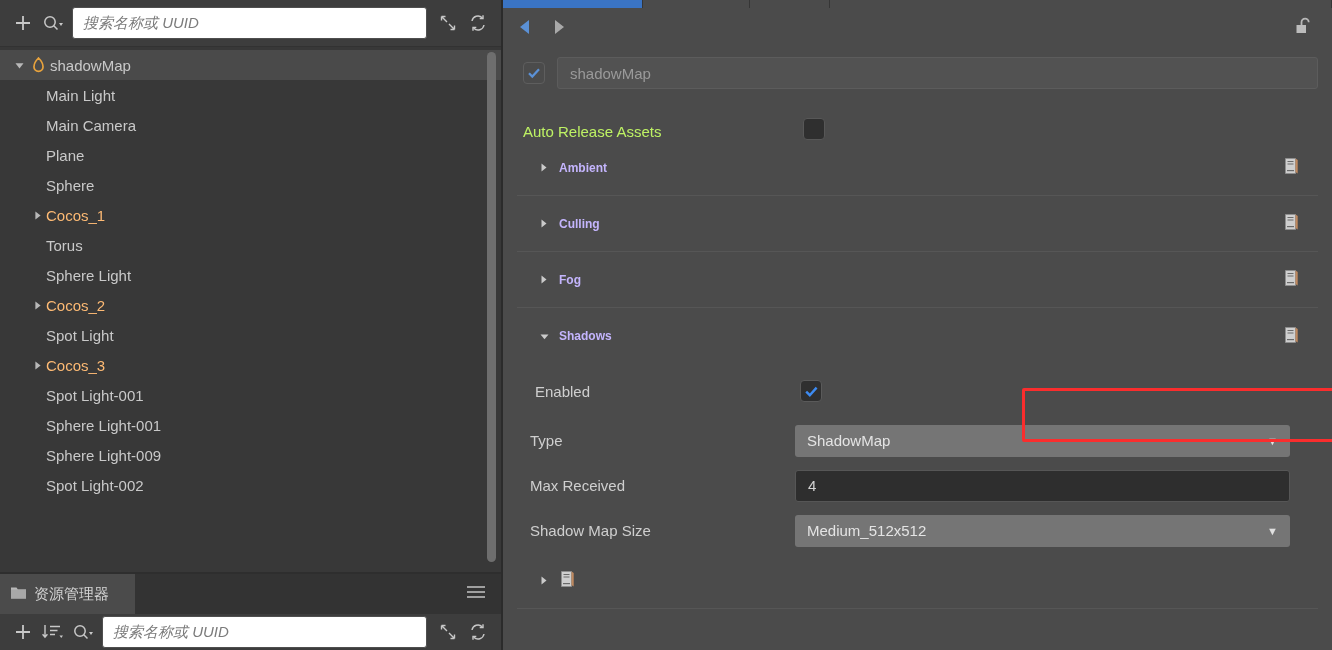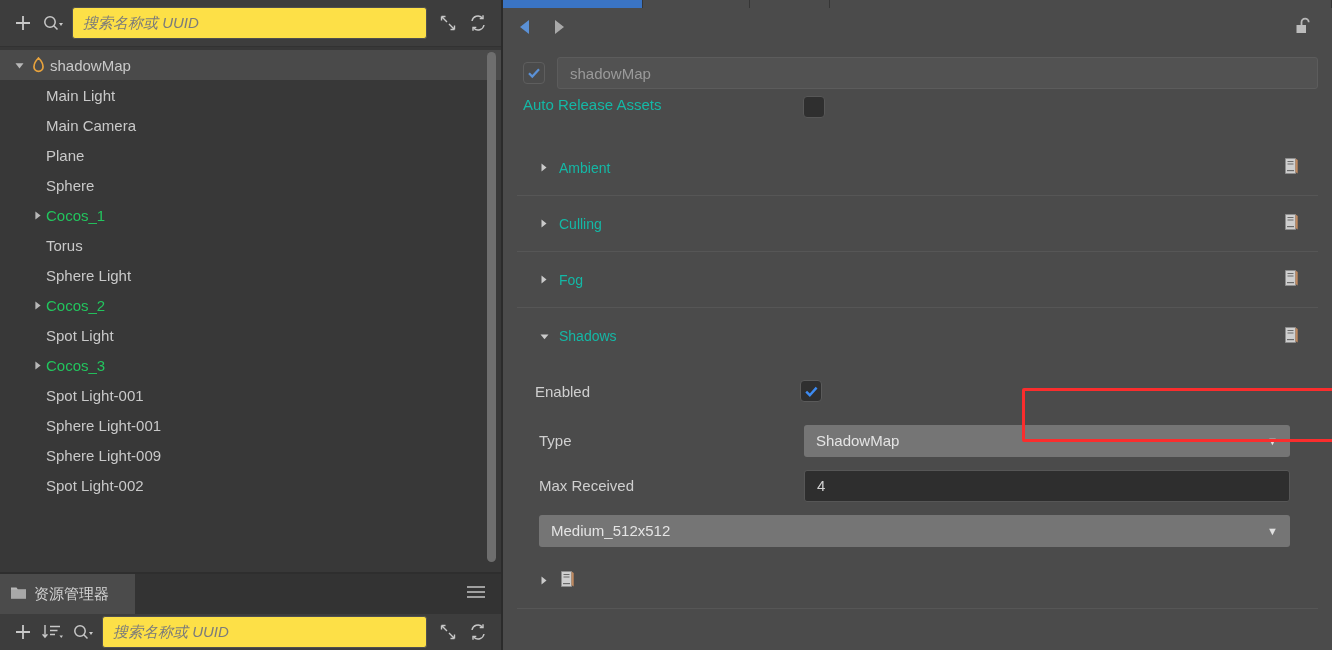--- a/index.html
+++ b/index.html
@@ -35,21 +35,21 @@
   .tb-icon {
     width: 30px; height: 30px;
     display: flex; align-items: center; justify-content: center;
     color: #c8c8c8;
     flex: 0 0 auto;
   }
   .tb-icon svg { display: block; }
   .search-box {
     flex: 1 1 auto;
     height: 32px;
-    background: #fde047;
+    background: #ffffff;
     border: 1px solid #4f4f4f;
     border-radius: 3px;
     display: flex; align-items: center;
     padding: 0 10px;
     margin: 0 6px 0 4px;
   }
   .search-ph {
     color: #7b7b7b;
     font-size: 15px;
     font-style: italic;
@@ -77,21 +77,21 @@
     color: #b0b0b0;
   }
   .tw-arrow.empty { visibility: hidden; }
   .tw-indent { flex: 0 0 18px; }
   .node-icon {
     width: 20px; flex: 0 0 20px;
     display: flex; align-items: center; justify-content: center;
     margin-right: 2px;
   }
   .node-label { white-space: nowrap; }
-  .node-label.green { color: #22c55e; }
+  .node-label.green { color: #fdba74; }
 
   .vscroll {
     position: absolute;
     right: 5px; top: 52px;
     width: 9px; height: 513px;
     background: transparent;
   }
   .vscroll-thumb {
     width: 9px; height: 510px;
     background: #6e6e6e;
@@ -183,46 +183,47 @@
     border: 1px solid #5c5c5c;
     border-radius: 3px;
     display: flex; align-items: center;
     padding: 0 12px;
     color: #9a9a9a;
     font-size: 15px;
   }
 
   .prop-row {
     height: 44px;
-    display: flex; align-items: flex-start;
+    display: flex; align-items: flex-end;
     padding-left: 20px;
     font-size: 15px;
-    color: #14b8a6;
+    color: #bef264;
   }
   .prop-label { width: 280px; flex: 0 0 280px; }
 
   .section-row {
     height: 56px;
     display: flex; align-items: center;
     padding: 0 18px 0 22px;
-    font-size: 14px;
-    color: #14b8a6;
+    font-size: 12px;
+    color: #c4b5fd;
     border-bottom: 1px solid #565656;
     margin: 0 14px 0 14px;
+    font-weight: bold;
   }
   .section-row.nb { border-bottom: none; }
   .sec-arrow {
     width: 20px; flex: 0 0 20px;
     color: #cbcbcb;
     display: flex; align-items: center;
   }
   .sec-title { flex: 1 1 auto; }
 
   .fields {
-    padding-left: 36px;
+    padding-left: 27px;
     padding-right: 42px;
   }
   .field-row {
     height: 45px;
     display: flex; align-items: center;
     font-size: 15px;
     color: #cfcfcf;
   }
   .field-label { width: 265px; flex: 0 0 265px; }
   .field-ctrl { flex: 1 1 auto; display: flex; align-items: center; }
@@ -598,20 +599,21 @@
             </div>
             <div class="field-row">
               <span class="field-label">Max Received</span>
               <span class="field-ctrl">
                 <span class="numfield">
                   <span>4</span>
                 </span>
               </span>
             </div>
             <div class="field-row">
+              <span class="field-label">Shadow Map Size</span>
               <span class="field-ctrl">
                 <span class="dropdown">
                   <span>Medium_512x512</span>
                   <span class="caret">▼</span>
                 </span>
               </span>
             </div>
           </div>
         </div>
         <div class="section-row">

